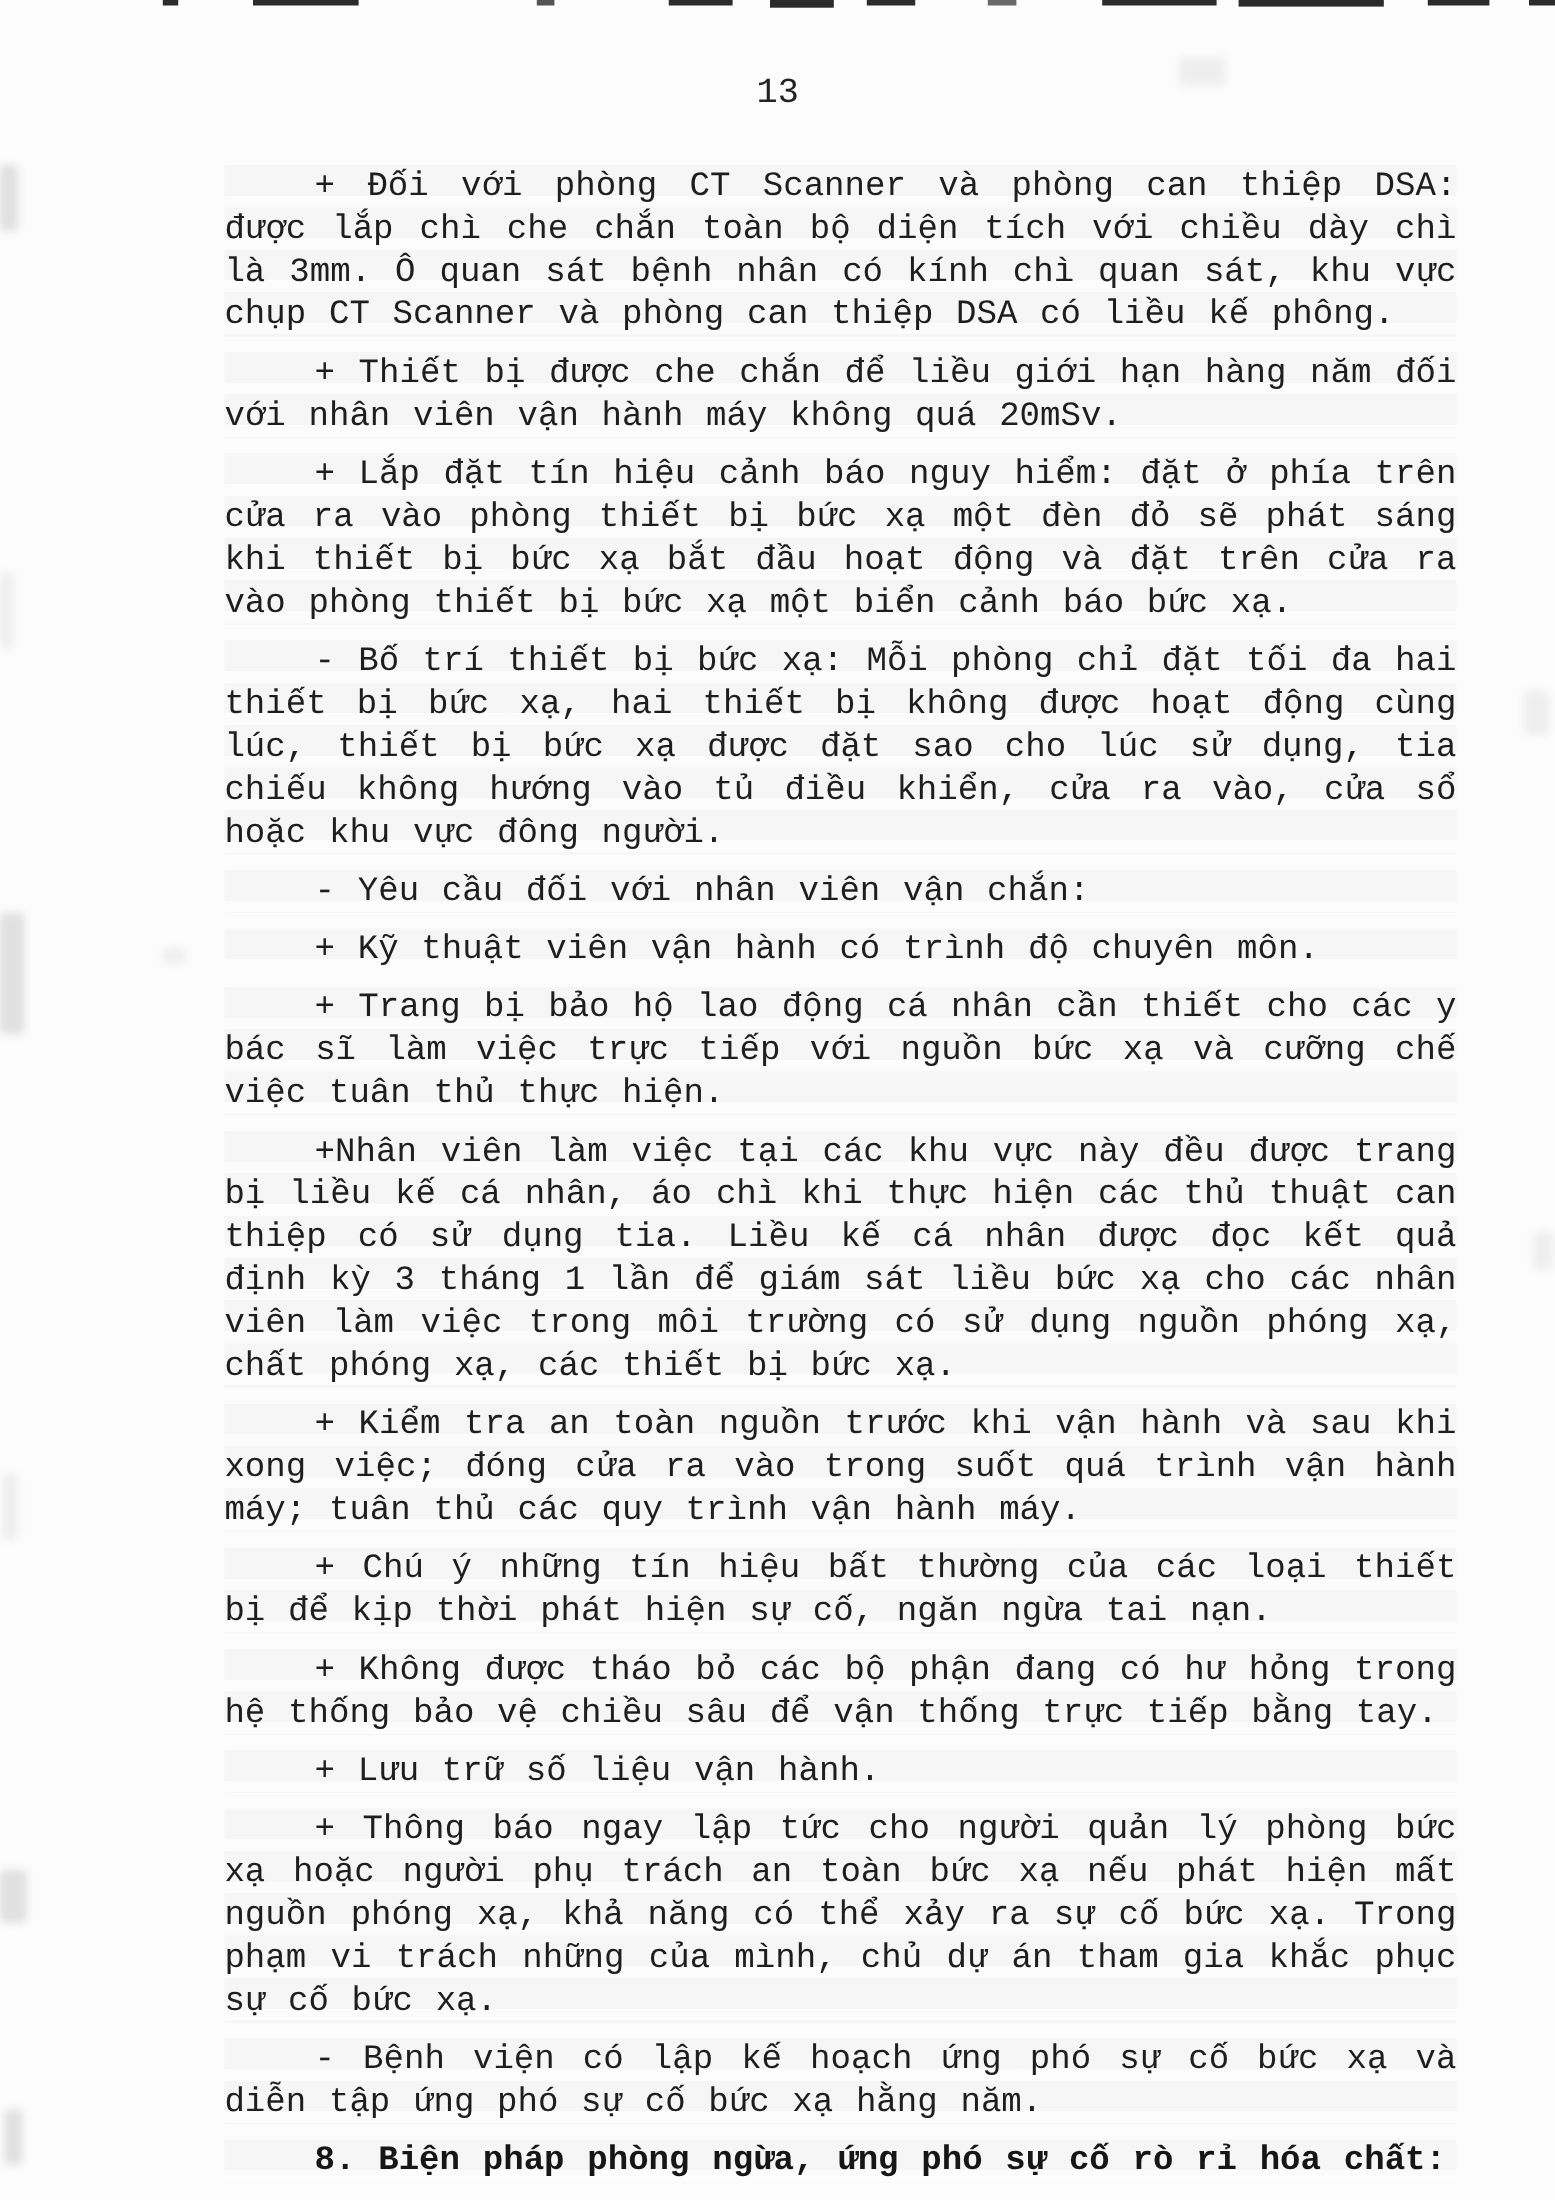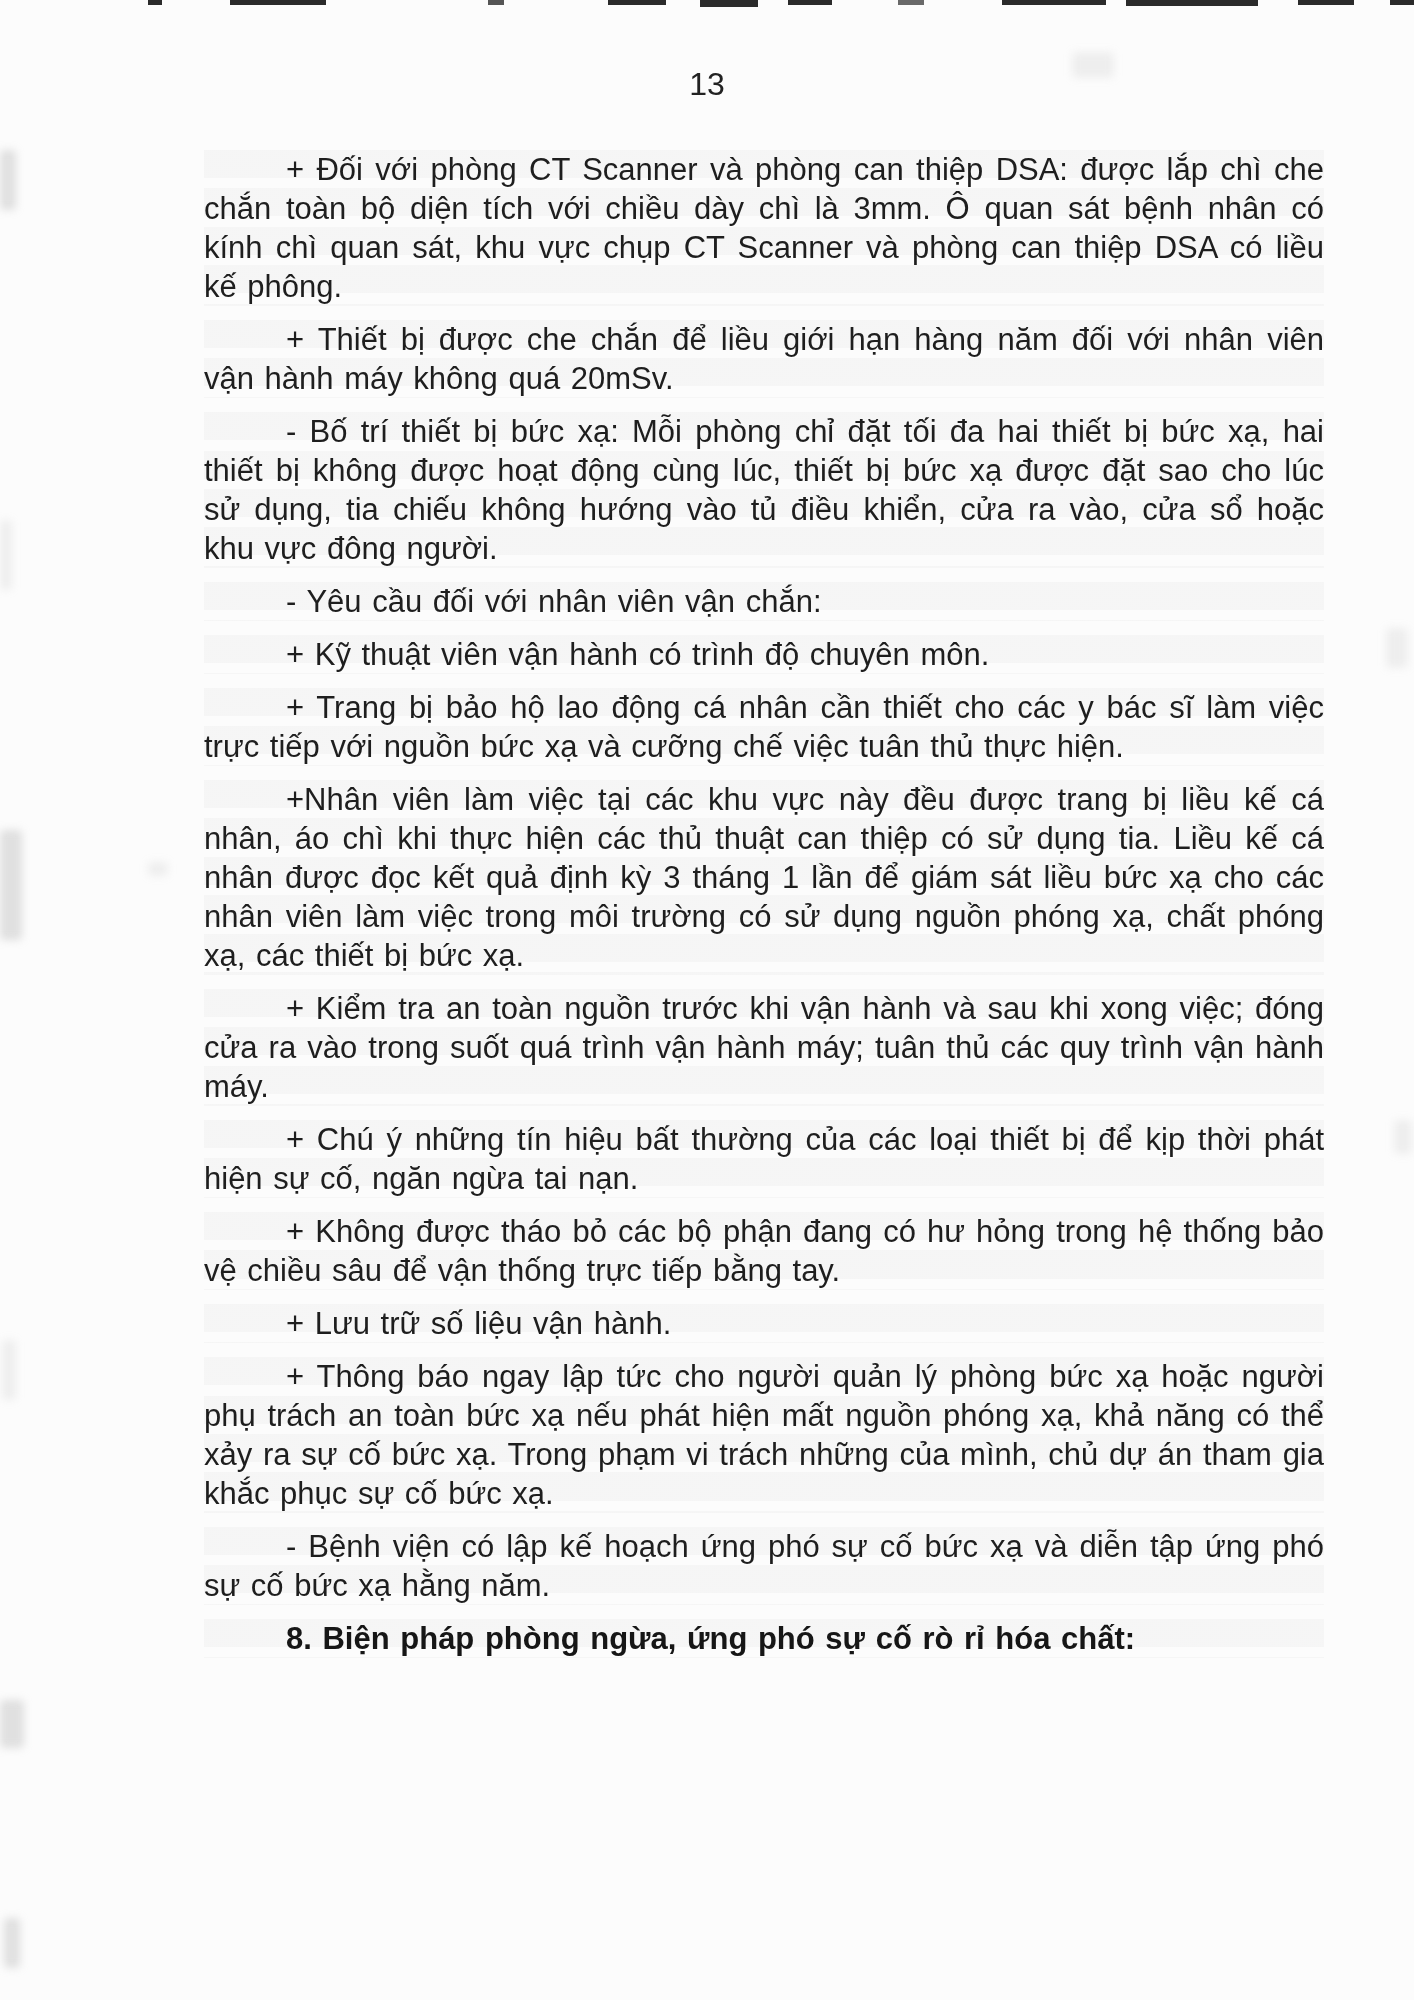--- a/index.html
+++ b/index.html
@@ -6,21 +6,21 @@
     margin: 0;
     padding: 0;
     background: #ffffff;
   }
   .page {
     position: relative;
     width: 1414px;
     height: 2000px;
     background: #fcfcfc;
     overflow: hidden;
-    font-family: Liberation Sans, sans-serif;
+    font-family: Liberation Mono, monospace;
     color: #1e1e1e;
   }
   
   .top-strip span {
     position: absolute;
     top: 0;
     height: 5px;
     background: #2b2b2b;
     display: block;
   }
@@ -98,20 +98,21 @@
   <div class="smudge" style="left:4px;top:1918px;width:16px;height:50px;"></div>
   <div class="smudge faint" style="left:1072px;top:52px;width:42px;height:26px;"></div>
   <div class="smudge faint" style="left:1386px;top:628px;width:22px;height:40px;"></div>
   <div class="smudge faint" style="left:1394px;top:1120px;width:18px;height:34px;"></div>
 
   <div class="page-number">13</div>
 
   <div class="content">
     <p class="para">+ Đối với phòng CT Scanner và phòng can thiệp DSA: được lắp chì che chắn toàn bộ diện tích với chiều dày chì là 3mm. Ô quan sát bệnh nhân có kính chì quan sát, khu vực chụp CT Scanner và phòng can thiệp DSA có liều kế phông.</p>
     <p class="para">+ Thiết bị được che chắn để liều giới hạn hàng năm đối với nhân viên vận hành máy không quá 20mSv.</p>
+    <p class="para">+ Lắp đặt tín hiệu cảnh báo nguy hiểm: đặt ở phía trên cửa ra vào phòng thiết bị bức xạ một đèn đỏ sẽ phát sáng khi thiết bị bức xạ bắt đầu hoạt động và đặt trên cửa ra vào phòng thiết bị bức xạ một biển cảnh báo bức xạ.</p>
     <p class="para">- Bố trí thiết bị bức xạ: Mỗi phòng chỉ đặt tối đa hai thiết bị bức xạ, hai thiết bị không được hoạt động cùng lúc, thiết bị bức xạ được đặt sao cho lúc sử dụng, tia chiếu không hướng vào tủ điều khiển, cửa ra vào, cửa sổ hoặc khu vực đông người.</p>
     <p class="para">- Yêu cầu đối với nhân viên vận chắn:</p>
     <p class="para">+ Kỹ thuật viên vận hành có trình độ chuyên môn.</p>
     <p class="para">+ Trang bị bảo hộ lao động cá nhân cần thiết cho các y bác sĩ làm việc trực tiếp với nguồn bức xạ và cưỡng chế việc tuân thủ thực hiện.</p>
     <p class="para">+Nhân viên làm việc tại các khu vực này đều được trang bị liều kế cá nhân, áo chì khi thực hiện các thủ thuật can thiệp có sử dụng tia. Liều kế cá nhân được đọc kết quả định kỳ 3 tháng 1 lần để giám sát liều bức xạ cho các nhân viên làm việc trong môi trường có sử dụng nguồn phóng xạ, chất phóng xạ, các thiết bị bức xạ.</p>
     <p class="para">+ Kiểm tra an toàn nguồn trước khi vận hành và sau khi xong việc; đóng cửa ra vào trong suốt quá trình vận hành máy; tuân thủ các quy trình vận hành máy.</p>
     <p class="para">+ Chú ý những tín hiệu bất thường của các loại thiết bị để kịp thời phát hiện sự cố, ngăn ngừa tai nạn.</p>
     <p class="para">+ Không được tháo bỏ các bộ phận đang có hư hỏng trong hệ thống bảo vệ chiều sâu để vận thống trực tiếp bằng tay.</p>
     <p class="para">+ Lưu trữ số liệu vận hành.</p>
     <p class="para">+ Thông báo ngay lập tức cho người quản lý phòng bức xạ hoặc người phụ trách an toàn bức xạ nếu phát hiện mất nguồn phóng xạ, khả năng có thể xảy ra sự cố bức xạ. Trong phạm vi trách những của mình, chủ dự án tham gia khắc phục sự cố bức xạ.</p>

